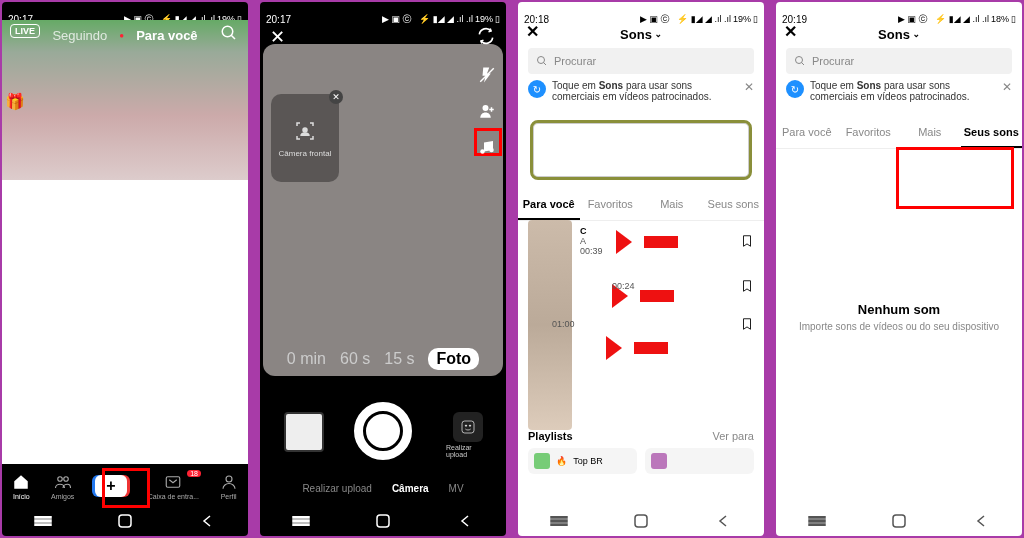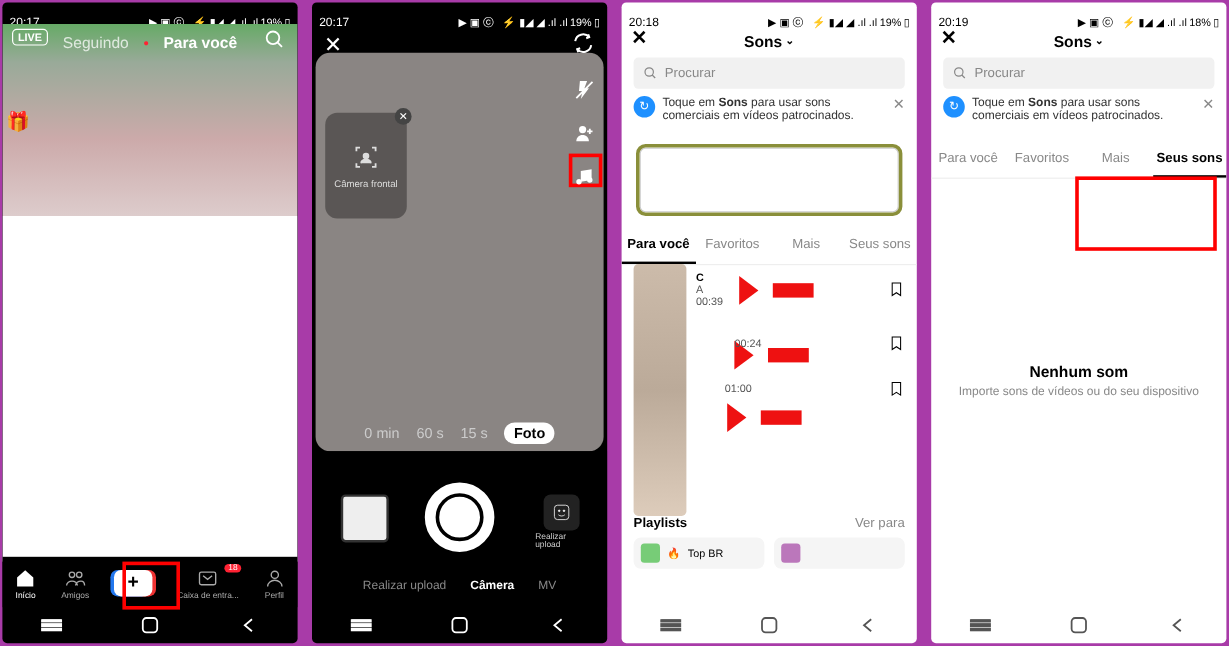--- a/index.html
+++ b/index.html
@@ -32,21 +32,21 @@
   .redbox { position:absolute; border:3px solid #f00; }
 
   
   .s2-vf { position:absolute; top:42px; left:3px; right:3px; bottom:160px; background:#8a8583; border-radius:12px; overflow:hidden;}
   .s2-close { position:absolute; top:24px; left:10px; color:#fff; font-size:18px; z-index:4;}
   .s2-flip { position:absolute; top:24px; right:10px; z-index:4;}
   .s2-side { position:absolute; right:8px; top:62px; display:flex; flex-direction:column; gap:14px; z-index:5; align-items:center;}
   .s2-side .ic { width:22px; height:22px; display:flex; align-items:center; justify-content:center; color:#fff;}
   .s2-front { position:absolute; top:50px; left:8px; width:68px; height:88px; background:rgba(0,0,0,.35); border-radius:10px; display:flex; flex-direction:column; align-items:center; justify-content:center; color:#ddd; font-size:8px; gap:6px;}
   .s2-front .cls { position:absolute; top:-4px; right:-4px; width:14px; height:14px; background:#444; border-radius:50%; color:#fff; font-size:9px; display:flex;align-items:center;justify-content:center;}
-  .s2-modes { position:absolute; bottom:166px; left:0; right:0; display:flex; justify-content:center; gap:14px; color:#ccc; font-size:12px; align-items:center;}
+  .s2-modes { position:absolute; bottom:166px; left:0; right:0; display:flex; justify-content:center; gap:14px; color:#ccc; font-size:16px; align-items:center;}
   .s2-modes .pill { background:#fff; color:#000; border-radius:10px; padding:2px 8px; font-weight:600;}
   .s2-deck { position:absolute; bottom:30px; left:0; right:0; height:130px; background:#000;}
   .s2-shutter { position:absolute; bottom:76px; left:50%; transform:translateX(-50%); width:58px; height:58px; border:5px solid #fff; border-radius:50%; background:#fff;}
   .s2-shutter::after{content:"";position:absolute; inset:4px; border:3px solid #000; border-radius:50%;}
   .s2-thumb { position:absolute; bottom:84px; left:24px; width:40px; height:40px; background:#eee; border:2px solid #333; border-radius:4px;}
   .s2-eff { position:absolute; bottom:78px; right:16px; width:44px; display:flex; flex-direction:column; align-items:center; color:#ccc; font-size:7px; gap:2px;}
   .s2-eff .box{ width:30px; height:30px; border-radius:6px; background:#222; display:flex; align-items:center; justify-content:center; color:#fff; }
   .s2-tabs { position:absolute; bottom:42px; left:0; right:0; display:flex; justify-content:center; gap:20px; color:#888; font-size:10px;}
   .s2-tabs .act{color:#fff; font-weight:600;}
 
@@ -301,21 +301,21 @@
       <div style="flex:1">
             <div>00:24</div>
           </div>
       <div class="bookmark">
             <svg width="14" height="16" viewBox="0 0 24 24" stroke="#000" fill="none" stroke-width="1.5">
               <path d="M6 3h12v18l-6-4-6 4z"></path>
             </svg>
           </div>
     </div>
     <div class="arrow rev" style="top:116px;left:100px"></div>
-    <div class="songrow" style="padding-left:86px;margin-top:10px">
+    <div class="songrow" style="padding-left:34px;margin-top:10px">
       <div style="flex:1">
             <div>01:00</div>
           </div>
       <div class="bookmark">
             <svg width="14" height="16" viewBox="0 0 24 24" stroke="#000" fill="none" stroke-width="1.5">
               <path d="M6 3h12v18l-6-4-6 4z"></path>
             </svg>
           </div>
     </div>
   </div>

